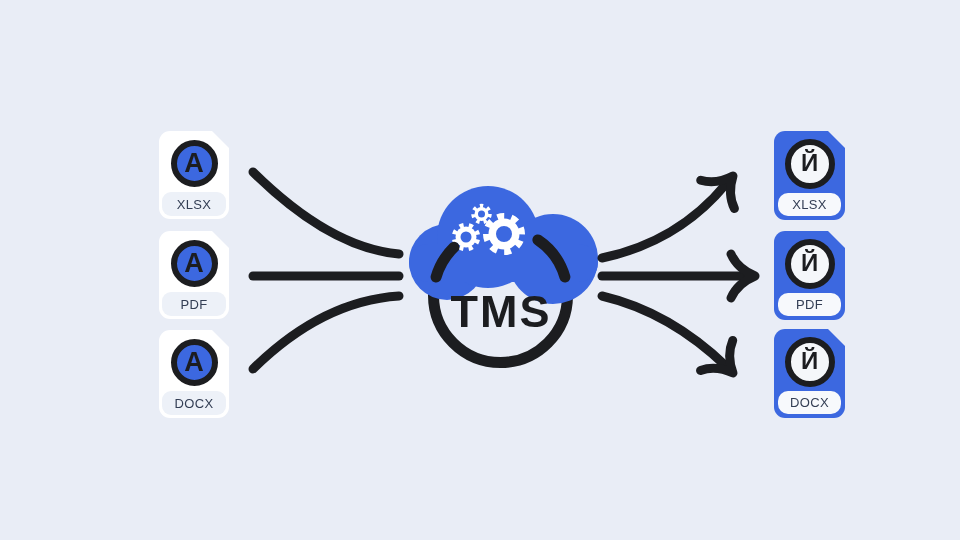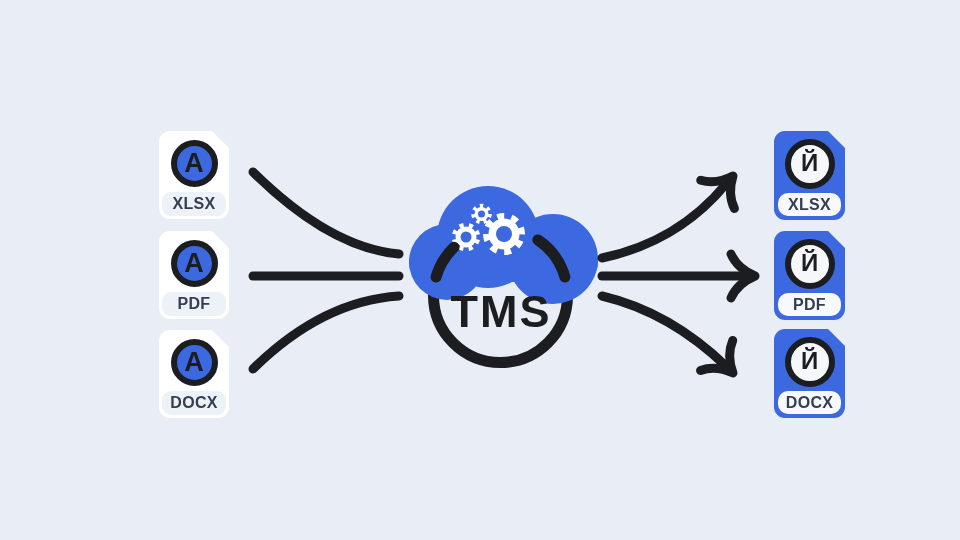--- a/index.html
+++ b/index.html
@@ -68,22 +68,22 @@
     left: 3px; right: 3px; bottom: 3px; height: 24px;
     border-radius: 9px;
     background: var(--chip_light, #EDF1F8);
   }
   .blue .chip {
     left: 4px; right: 4px; bottom: 4px; height: 23px;
     border-radius: 10px;
     background: var(--chip_white, #F7F9FC);
   }
   .chip span {
-    font-weight: 700;
-    font-size: 16px;
+    font-weight: 400;
+    font-size: 13px;
     letter-spacing: 0.3px;
     color: var(--label_text, #333E54);
   }
 
   
   .ink-line {
     stroke: var(--ink, #1C1D20);
     stroke-width: 9;
     fill: none;
     stroke-linecap: round;

